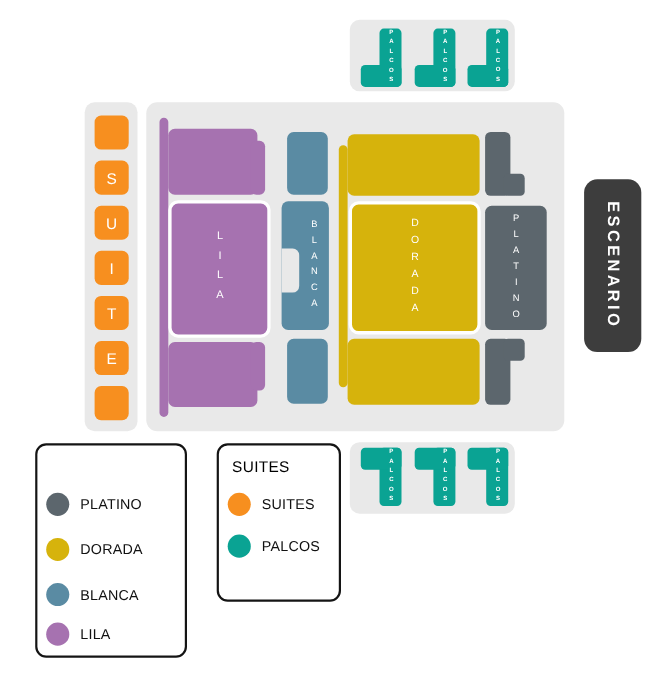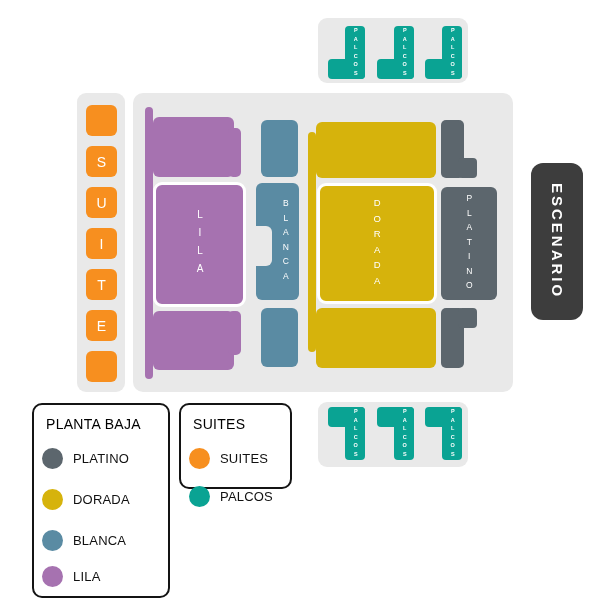--- a/index.html
+++ b/index.html
@@ -53,21 +53,21 @@
 
   
   .stage { position:absolute; left:531px; top:163px; width:52px; height:157px;
     border-radius:12px; display:flex; align-items:center; justify-content:center; }
   .stage-text { writing-mode:vertical-rl; color:#fff; font-weight:700;
     font-size:15px; letter-spacing:3px; }
 
   
   .legend-box { position:absolute; background:#fff; border:2px solid #141414; border-radius:10px; }
   .legend-pb { left:32px; top:403px; width:138px; height:195px; }
-  .legend-su { left:179px; top:403px; width:113px; height:86px; }
+  .legend-su { left:197px; top:403px; width:113px; height:144px; }
   .legend-title { position:absolute; left:12px; top:11px; font-size:14px;
     color:#000; letter-spacing:0.3px; }
   .legend-row { position:absolute; left:8px; display:flex; align-items:center; gap:10px; }
   .legend-dot { width:21px; height:21px; border-radius:50%; flex:0 0 auto; }
   .legend-label { font-size:13px; color:#111; letter-spacing:0.2px; }
 </style>
 </head>
 <body>
 
 <div class="canvas">
@@ -184,21 +184,20 @@
     <div class="palco up" style="left:107px; top:5px">
       <div class="bar" style="background: rgb(10, 163, 147);"></div>
       <div class="foot" style="background: rgb(10, 163, 147);"></div>
       <div class="palco-label">
           <span class="vtext">PALCOS</span>
         </div>
     </div>
   </div>
 
   <div class="legend-box legend-pb">
-    <div class="legend-title">PLANTA BAJA</div>
     <div class="legend-row" style="top:43px">
       <span class="legend-dot" style="background: rgb(92, 102, 109);"></span>
       <span class="legend-label">PLATINO</span>
     </div>
     <div class="legend-row" style="top:84px">
       <span class="legend-dot" style="background: rgb(214, 179, 12);"></span>
       <span class="legend-label">DORADA</span>
     </div>
     <div class="legend-row" style="top:125px">
       <span class="legend-dot" style="background: rgb(90, 139, 163);"></span>

